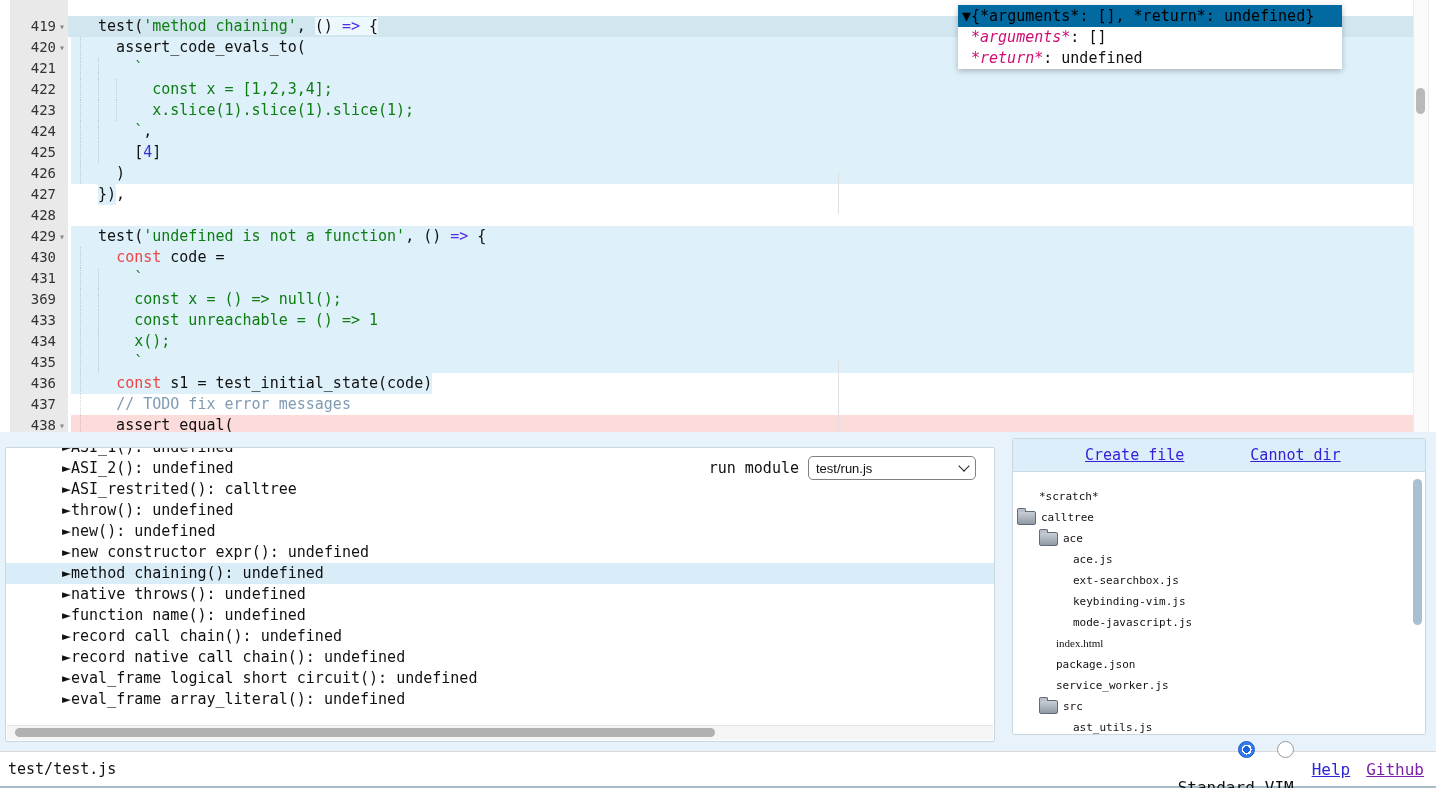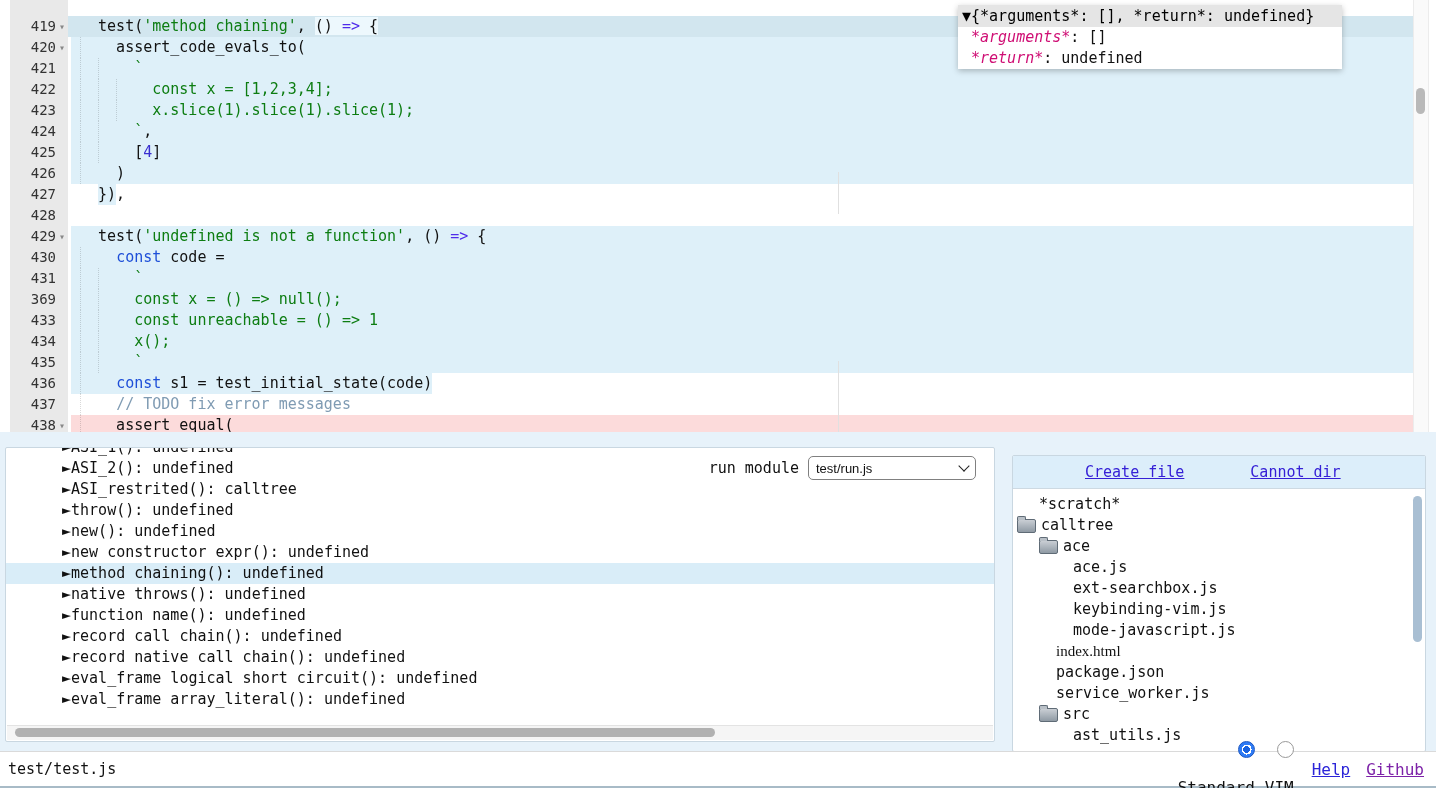--- a/index.html
+++ b/index.html
@@ -17,36 +17,36 @@
   .fold{width:12px;font-size:10px;color:#888;text-align:center;line-height:21px;}
   .lc{flex:1;position:relative;padding-left:12px;}
   .bgfull{position:absolute;top:0;bottom:0;right:0;left:3px;z-index:0;}
   .bg-block{background:#def0f9;}
   .bg-active{left:0;background:#d2e6ef;}
   .bg-pink{background:#fcdbdb;}
   .hlpart{position:absolute;top:0;bottom:0;z-index:0;background:#def0f9;}
   .guide{position:absolute;top:0;bottom:0;width:0;border-left:1px dotted rgba(0,0,0,.15);z-index:1;}
   .txt{position:relative;z-index:2;}
   .str{color:#0d7d12;}
-  .kw{color:#1d4ed8;}
+  .kw{color:#ef4444;}
   .arrow{color:#4f2bea;}
   .num{color:#3a2fd0;}
   .com{color:#7f9bb3;}
   .defbox{background:#edf8fd;}
   .pm{position:absolute;left:838px;width:1px;background:#e0e0e0;z-index:3;}
   #pm1{top:172px;height:42px;}
   #pm2{top:361px;height:71px;}
   #ed-scroll{position:absolute;left:1413px;top:0;width:14px;height:432px;background:#fafafa;
              border-left:1px solid #ececec;border-right:1px solid #ececec;}
   #ed-thumb{position:absolute;left:2px;top:88px;width:9px;height:26px;background:#b9b9b9;border-radius:5px;}
 
   
   #tooltip{position:absolute;left:958px;top:5px;width:384px;z-index:10;font-size:15px;line-height:21px;
            background:#fff;box-shadow:0 2px 6px rgba(0,0,0,.25);}
-  #tt-header{background:#e5e5e5;height:22px;line-height:22px;padding:0 4px;white-space:pre;color:#000;}
+  #tt-header{background:#0369a1;height:22px;line-height:22px;padding:0 4px;white-space:pre;color:#000;}
   .tt-row{height:21px;padding-left:13px;white-space:pre;background:#fff;}
   .tt-key{color:#cf0e74;font-style:italic;}
 
   
   #bottom{position:absolute;left:0;top:432px;width:1436px;height:319px;background:#e7f2fa;}
 
   #out-panel{position:absolute;left:5px;top:15px;width:988px;height:293px;background:#fff;
              border:1px solid #c9d7e1;border-radius:2px;overflow:hidden;}
   #out-list{position:absolute;left:0;top:1px;right:0;font-size:15px;line-height:21px;}
   .out-row{height:21px;padding-left:56px;white-space:pre;}
@@ -58,28 +58,28 @@
   #run-select{width:152px;height:22px;border:1px solid #808080;border-radius:5px;background:#fff;
               display:flex;align-items:center;padding:0 7px;
               font-family:"Liberation Sans",sans-serif;font-size:13px;cursor:default;gap:44px;}
   #run-select .val{flex:1;}
   .chev{width:7px;height:7px;border-right:1.7px solid #222;border-bottom:1.7px solid #222;
         transform:rotate(45deg);margin-top:-4px;flex:none;}
   #out-hscroll{position:absolute;left:1px;right:1px;bottom:1px;height:14px;background:#f5f5f5;
                border-top:1px solid #e3e3e3;}
   #out-hthumb{position:absolute;left:8px;top:2px;width:700px;height:9px;background:#b1b1b1;border-radius:5px;}
 
-  #files-panel{position:absolute;left:1012px;top:23px;width:412px;height:295px;background:#fff;
+  #files-panel{position:absolute;left:1012px;top:6px;width:412px;height:295px;background:#fff;
                border:1px solid #c9d7e1;border-radius:2px;overflow:hidden;}
   #files-header{height:32px;background:#dceefa;border-bottom:1px solid #cdd9e2;
                 display:flex;align-items:center;}
   .flink{font-size:15px;color:#3520d6;text-decoration:underline;cursor:pointer;}
   #link-create-file{margin-left:72px;}
   #link-create-dir{margin-left:66px;}
-  #tree{padding-top:5px;font-size:15px;line-height:21px;}
+  #tree{padding-top:14px;font-size:11px;line-height:21px;}
   .tree-row{height:21px;white-space:pre;display:flex;align-items:center;}
   .ficon{display:inline-block;width:17px;height:12px;flex:none;position:relative;margin-right:5px;
          background:linear-gradient(#c9ced4,#8f9aa4);border:1px solid #5f6b76;border-radius:2px;}
   .ficon::before{content:"";position:absolute;left:-1px;top:-4px;width:7px;height:3px;
                  background:#b9c0c7;border:1px solid #5f6b76;border-bottom:none;border-radius:2px 2px 0 0;}
   #files-vscroll{position:absolute;right:2px;top:34px;bottom:2px;width:11px;}
   #files-vthumb{position:absolute;left:1px;top:6px;width:9px;height:146px;background:#a9bfd3;border-radius:5px;}
 
   
   #statusbar{position:absolute;left:0;top:751px;width:1436px;height:34px;background:#fff;

